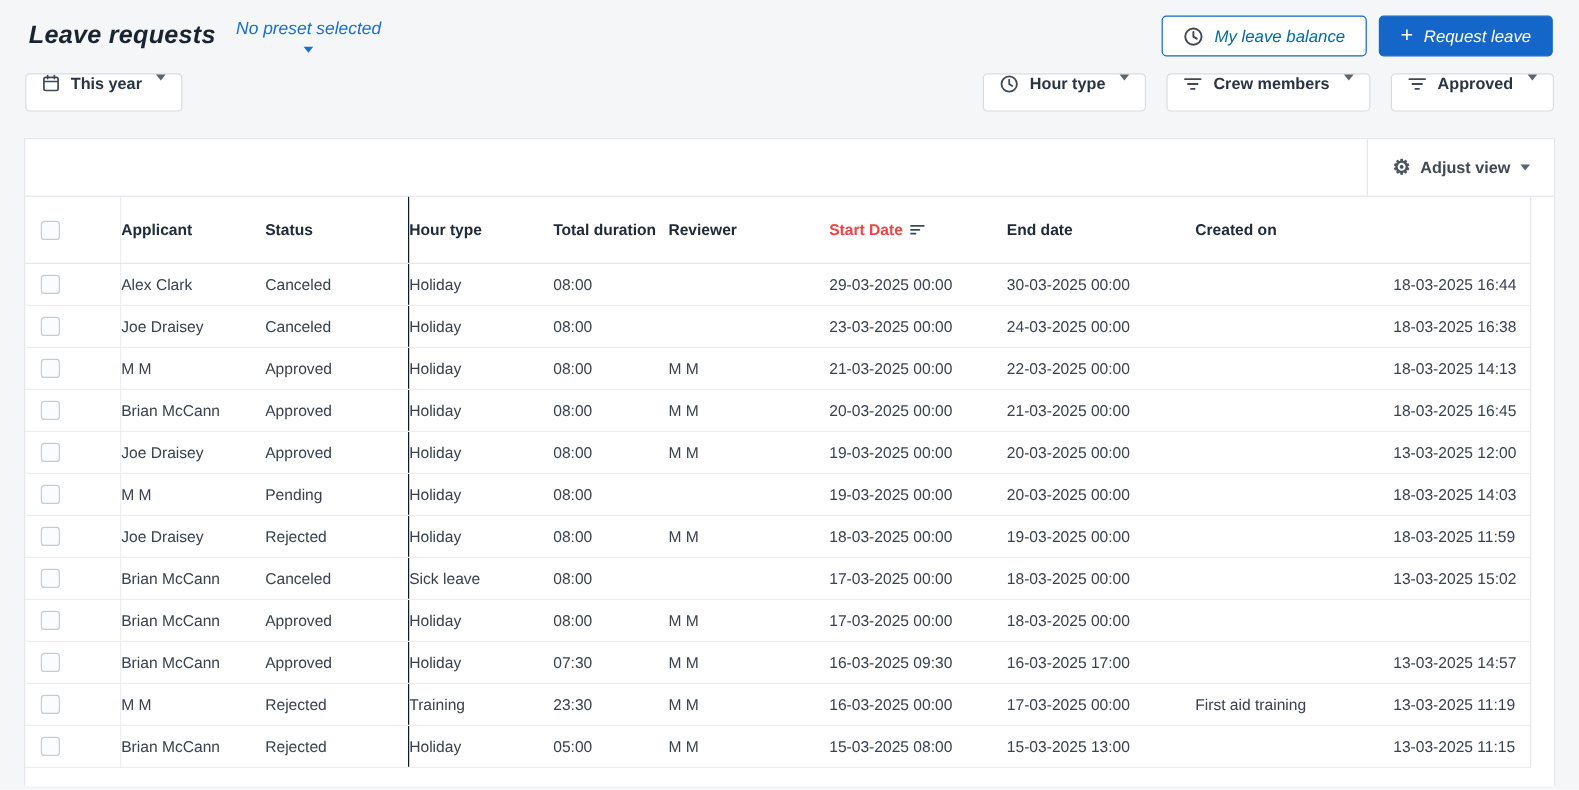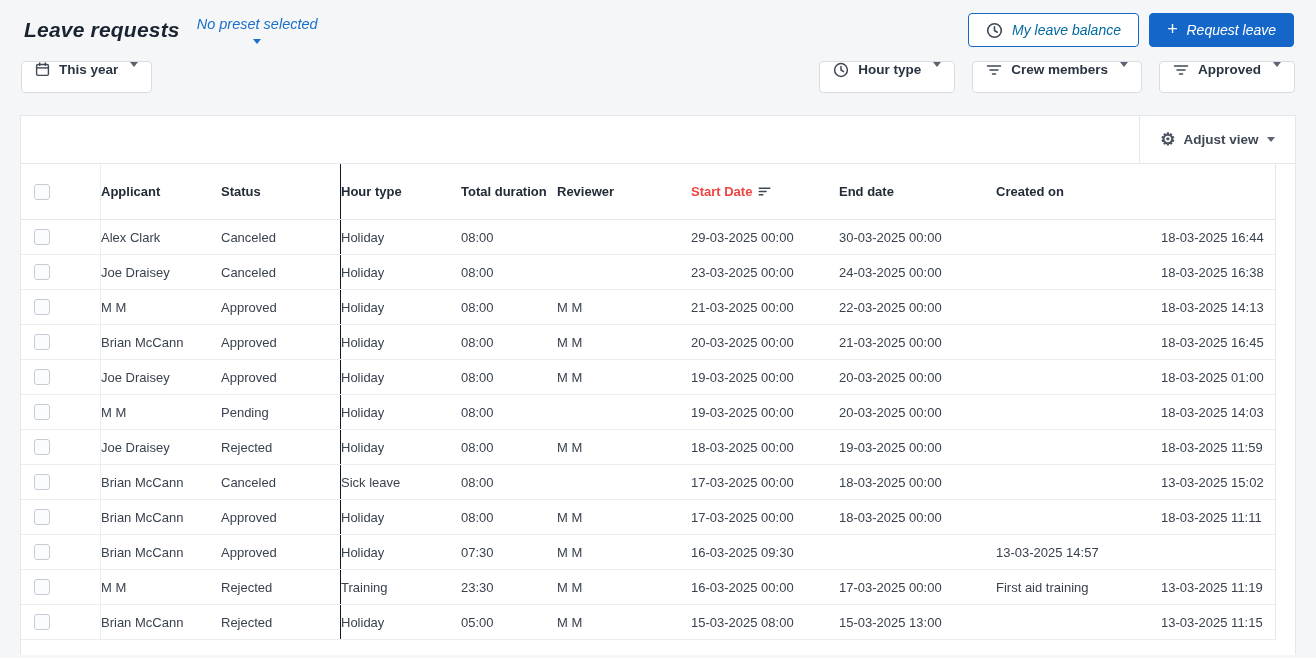--- a/index.html
+++ b/index.html
@@ -228,21 +228,21 @@
           <span class="checkbox"></span>
         </div>
         <div class="td">Joe Draisey</div>
         <div class="td">Approved</div>
         <div class="td">Holiday</div>
         <div class="td">08:00</div>
         <div class="td">M M</div>
         <div class="td">19-03-2025 00:00</div>
         <div class="td">20-03-2025 00:00</div>
         <div class="td"></div>
-        <div class="td">18-03-2025 01:00</div>
+        <div class="td">13-03-2025 12:00</div>
       </div>
       <div class="grid-row tr">
         <div class="td">
           <span class="checkbox"></span>
         </div>
         <div class="td">M M</div>
         <div class="td">Pending</div>
         <div class="td">Holiday</div>
         <div class="td">08:00</div>
         <div class="td"></div>
@@ -284,32 +284,32 @@
           <span class="checkbox"></span>
         </div>
         <div class="td">Brian McCann</div>
         <div class="td">Approved</div>
         <div class="td">Holiday</div>
         <div class="td">08:00</div>
         <div class="td">M M</div>
         <div class="td">17-03-2025 00:00</div>
         <div class="td">18-03-2025 00:00</div>
         <div class="td"></div>
-        <div class="td">18-03-2025 11:11</div>
       </div>
       <div class="grid-row tr">
         <div class="td">
           <span class="checkbox"></span>
         </div>
         <div class="td">Brian McCann</div>
         <div class="td">Approved</div>
         <div class="td">Holiday</div>
         <div class="td">07:30</div>
         <div class="td">M M</div>
         <div class="td">16-03-2025 09:30</div>
+        <div class="td">16-03-2025 17:00</div>
         <div class="td"></div>
         <div class="td">13-03-2025 14:57</div>
       </div>
       <div class="grid-row tr">
         <div class="td">
           <span class="checkbox"></span>
         </div>
         <div class="td">M M</div>
         <div class="td">Rejected</div>
         <div class="td">Training</div>

